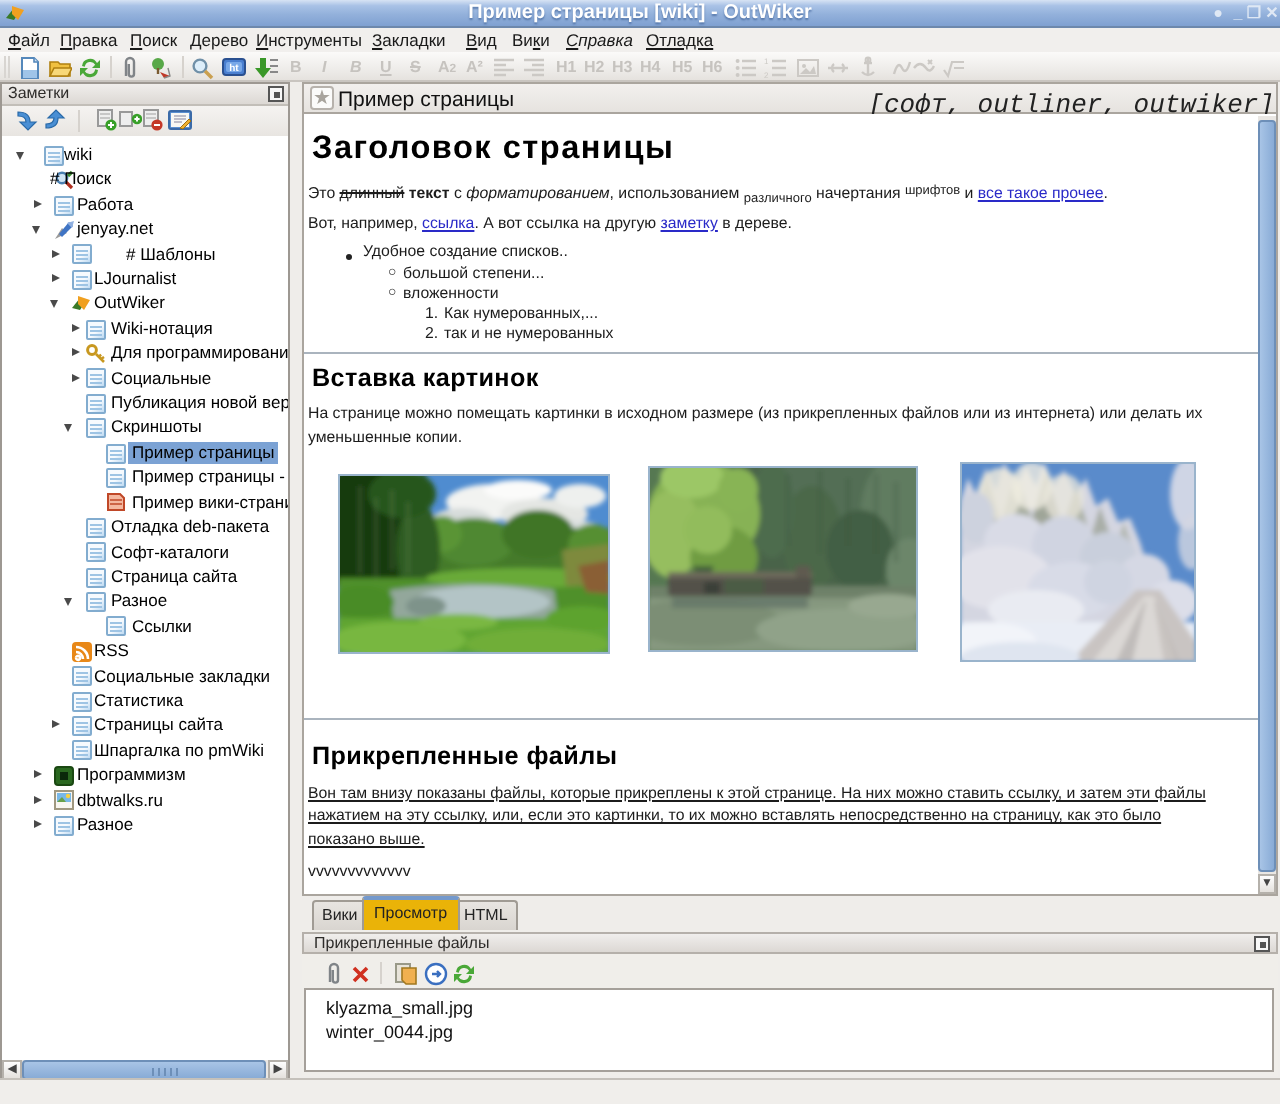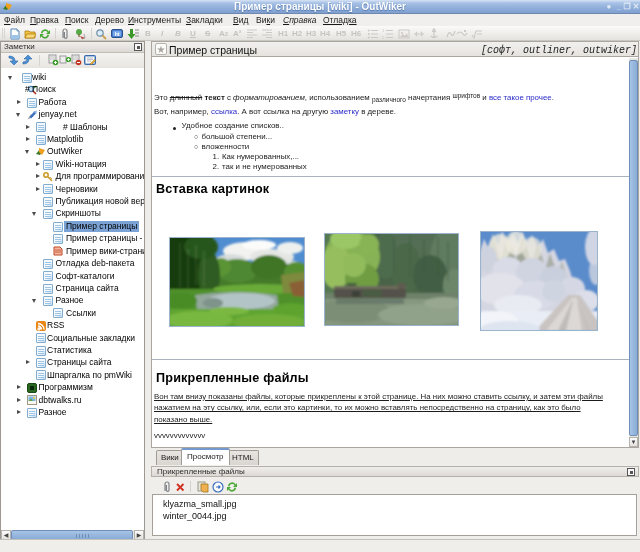--- a/index.html
+++ b/index.html
@@ -55,36 +55,36 @@
   background:linear-gradient(#a8c4e6,#88abd6); border-radius:2px; }
 #lhscroll .grip { position:absolute; left:64px; top:3px; width:14px; height:4px;
   background:repeating-linear-gradient(90deg,#6d8fb8 0 1px,transparent 1px 3px); }
 
 
 #rpanel { position:absolute; left:151px; top:41px; width:489px; height:511px; }
 #rphead { position:absolute; left:0; top:0; width:488px; height:16px;
   background:linear-gradient(#f2f0ee,#e6e3df); border:1px solid #aaa59e; }
 #star { position:absolute; left:3px; top:1px; width:12px; height:12px; border:1px solid #b7b2ac; background:#fbfbfa; border-radius:2px; color:#a8a49d; font-size:10px; line-height:12px; text-align:center;}
 #rptitle { position:absolute; left:17px; top:1.5px; font-size:10.5px; color:#111; }
-#rptags { position:absolute; right:1px; top:3px; font-size:10px; font-style:italic; font-family:"Liberation Mono", monospace; color:#222; }
+#rptags { position:absolute; right:1px; top:3px; font-size:13px; font-style:italic; font-family:"Liberation Mono", monospace; color:#222; }
 #content { position:absolute; left:0; top:16px; width:488px; height:391px; background:#fff;
   border:1px solid #aaa59e; border-top:none; color:#1c1c1c; font-size:7.9px; }
 #content .abs { position:absolute; white-space:nowrap; }
-a.lnk { color:#2a2ac8; }
+a.lnk { color:#2a2ac8; text-decoration:underline; }
 #vscroll { position:absolute; left:478px; top:17px; width:9px; height:389px; background:#eae7e3; }
 #vscroll .thumb { position:absolute; left:0; top:2px; width:9px; height:376px; border:1px solid #6d8fb8;
   background:linear-gradient(90deg,#a8c4e6,#88abd6); border-radius:2px; }
 #vscroll .arr { position:absolute; left:0; bottom:0; width:9px; height:10px; border:1px solid #b5b1ab; background:linear-gradient(#fdfdfd,#e4e1dd); font-size:6px; line-height:9px; text-align:center; color:#444;}
 
 
 #tabs { position:absolute; left:0; top:407px; width:488px; height:17px; font-size:8px; }
 .tab { position:absolute; top:2px; height:15px; line-height:14px; padding:0 4px;
   background:linear-gradient(#e8e5e1,#d9d5d0); border:1px solid #a09b94; border-bottom:none; color:#222;
   border-radius:2px 2px 0 0; }
-.tab.active { background:#ffffff; z-index:2; border-top:2px solid #7499cc; top:0; height:17px; }
+.tab.active { background:#eab308; z-index:2; border-top:2px solid #7499cc; top:0; height:17px; }
 
 
 #attach { position:absolute; left:0; top:424px; width:488px; height:73px; background:#f0eeea;}
 #athead { position:absolute; left:0; top:1px; width:488px; height:11px;
   background:linear-gradient(#f0eeec,#dcd8d4); border:1px solid #b5b0aa;
   font-size:8px; color:#2e2c2a; line-height:9px; padding-left:5px; }
 #atclose { position:absolute; right:3px; top:1px; width:8px; height:8px; border:1px solid #555; background:#f8f8f8;}
 #atclose:before { content:""; position:absolute; left:1.5px; top:1.5px; right:1.5px; bottom:1.5px; background:#555; }
 #attools { position:absolute; left:0; top:12px; width:488px; height:16px; }
 #atlist { position:absolute; left:1px; top:29px; width:485px; height:42px; background:#fff; border:1px solid #a5a09a;
@@ -279,21 +279,21 @@
           <span class="lbl" style="left:35.5px">jenyay.net</span>
         </div>
     <div class="trow">
           <i class="tri closed" style="left:25px"></i>
           <i class="ticon pageic" style="left:34.5px"></i>
           <span class="lbl" style="left:60px"># Шаблоны</span>
         </div>
     <div class="trow">
           <i class="tri closed" style="left:25px"></i>
           <i class="ticon pageic" style="left:34.5px"></i>
-          <span class="lbl" style="left:44px">Matplotlib</span>
+          <span class="lbl" style="left:44px">LJournalist</span>
         </div>
     <div class="trow">
           <i class="tri open" style="left:24px"></i>
           <svg class="ticon" style="left:34.5px" viewBox="0 0 10 10">
             <path d="M0 7 L4 2 L6 5 L4 8 Z" fill="#3a7a28"></path>
             <path d="M3 1 L9 3 L6 8 L3 5 Z" fill="#f0a020"></path>
           </svg>
           <span class="lbl" style="left:44px">OutWiker</span>
         </div>
     <div class="trow">
@@ -305,21 +305,21 @@
           <i class="tri closed" style="left:34.5px"></i>
           <svg class="ticon" style="left:41.5px" viewBox="0 0 10 10">
             <circle cx="3" cy="3" r="2.2" fill="none" stroke="#c89820" stroke-width="1.5"></circle>
             <path d="M5 5 L9 9 M7.5 7.5 L9 6.5 M6.3 6.3 L7.6 5.4" stroke="#c89820" stroke-width="1.3"></path>
           </svg>
           <span class="lbl" style="left:52.5px">Для программирования</span>
         </div>
     <div class="trow">
           <i class="tri closed" style="left:34.5px"></i>
           <i class="ticon pageic" style="left:41.5px"></i>
-          <span class="lbl" style="left:52.5px">Черновики</span>
+          <span class="lbl" style="left:52.5px">Социальные</span>
         </div>
     <div class="trow">
           <i class="ticon pageic" style="left:41.5px"></i>
           <span class="lbl" style="left:52.5px">Публикация новой версии</span>
         </div>
     <div class="trow">
           <i class="tri open" style="left:31px"></i>
           <i class="ticon pageic" style="left:41.5px"></i>
           <span class="lbl" style="left:52.5px">Скриншоты</span>
         </div>
@@ -416,34 +416,36 @@
   </div>
 </div>
 
 <div id="rpanel">
   <div id="rphead">
     <div id="star">★</div>
     <div id="rptitle">Пример страницы</div>
     <div id="rptags">[софт, outliner, outwiker]</div>
   </div>
   <div id="content">
+    <div class="abs" style="left:4px;top:8px;font-size:16.3px;letter-spacing:0.75px;font-weight:bold;color:#000">Заголовок страницы</div>
     <div class="abs" style="left:2px;top:33px;line-height:12px;">Это <s>длинный</s> <b>текст</b> с <i>форматированием</i>, использованием <span style="font-size:6.5px;vertical-align:-2px">различного</span> начертания <span style="font-size:6.5px;vertical-align:2px">шрифтов</span> и <a class="lnk">все такое прочее</a>.<br>Вот, например, <a class="lnk">ссылка</a>. А вот ссылка на другую <a class="lnk">заметку</a> в дереве.</div>
     <div class="abs" style="left:21px;top:69.5px;width:3px;height:3px;border-radius:50%;background:#222;"></div>
     <div class="abs" style="left:29.5px;top:64px;">Удобное создание списков..</div>
     <div class="abs" style="left:42px;top:76.2px;font-size:7px">○</div>
     <div class="abs" style="left:49.5px;top:74.7px;">большой степени...</div>
     <div class="abs" style="left:42px;top:86.4px;font-size:7px">○</div>
     <div class="abs" style="left:49.5px;top:84.9px;">вложенности</div>
     <div class="abs" style="left:60.5px;top:95.1px;">1.</div>
     <div class="abs" style="left:70px;top:95.1px;">Как нумерованных,...</div>
     <div class="abs" style="left:60.5px;top:105.3px;">2.</div>
     <div class="abs" style="left:70px;top:105.3px;">так и не нумерованных</div>
 
     <div class="abs" style="left:0px;top:119px;width:477px;border-top:1px solid #aab4be;"></div>
     <div class="abs" style="left:4px;top:125px;font-size:12.6px;letter-spacing:0.2px;font-weight:bold;color:#000">Вставка картинок</div>
+    <div class="abs" style="left:2px;top:144px;line-height:11.5px;">На странице можно помещать картинки в исходном размере (из прикрепленных файлов или из интернета) или делать их<br>уменьшенные копии.</div>
 
     <svg class="abs" style="left:17px;top:180px" width="136" height="90" viewBox="0 0 136 90">
       <rect width="136" height="90" fill="#4f8cd0"></rect>
       <g filter="url(#b1)">
       <ellipse cx="78" cy="14" rx="24" ry="9" fill="#f2f3f1"></ellipse>
             <ellipse cx="103" cy="20" rx="22" ry="8" fill="#e4e6e3"></ellipse>
             <ellipse cx="62" cy="23" rx="15" ry="6" fill="#d7dcdb"></ellipse>
             <ellipse cx="121" cy="11" rx="13" ry="6" fill="#eef0ee"></ellipse>
             <ellipse cx="90" cy="8" rx="17" ry="5" fill="#fbfbfa"></ellipse>
             <ellipse cx="116" cy="28" rx="16" ry="5" fill="#dadfdf"></ellipse>

